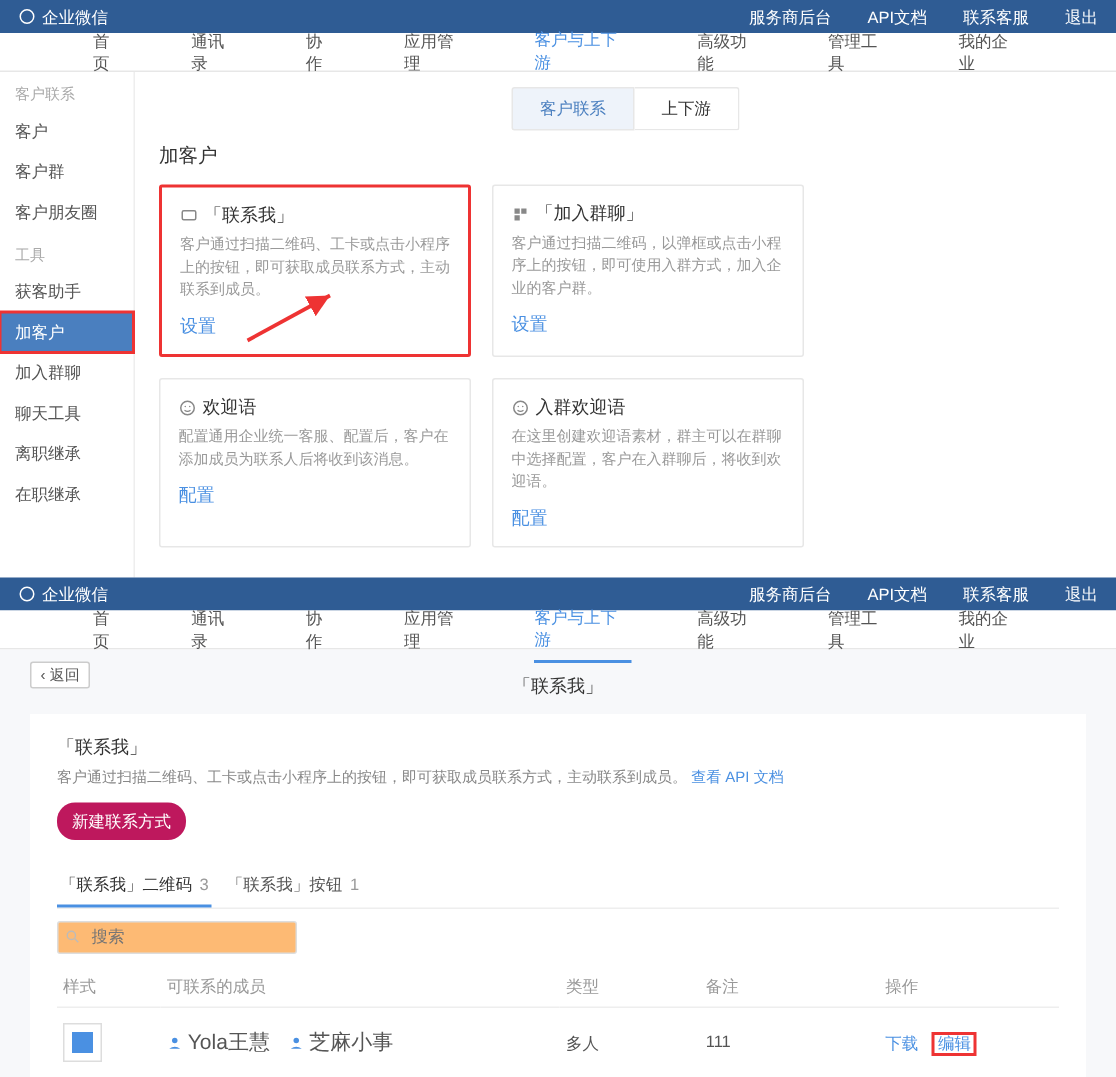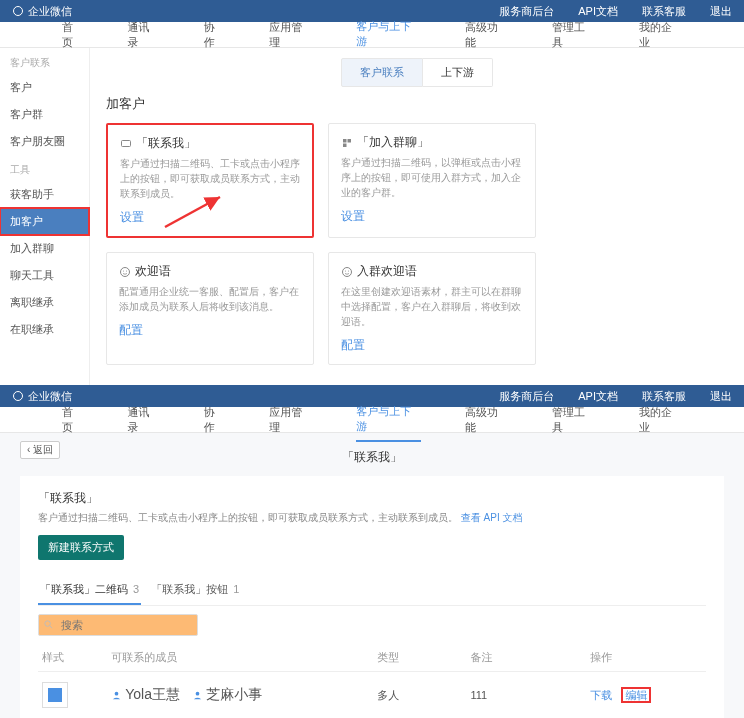--- a/index.html
+++ b/index.html
@@ -36,21 +36,21 @@
 .arrow-red1{position:absolute;left:160px;top:192px;pointer-events:none;}
 
 .s2 .mainrow{display:block;padding:8px 20px 20px;background:#f7f8fa;}
 .backrow{margin-bottom:6px;}
 .backbtn{display:inline-block;border:1px solid #ccc;border-radius:2px;padding:1px 6px;font-size:10px;color:#555;cursor:pointer;background:#fff;}
 .pg-title-center{text-align:center;font-size:12px;color:#333;margin:-16px 0 10px;}
 .inner-panel{background:#fff;padding:14px 18px 24px;}
 .pg-subtitle{font-size:12px;margin-bottom:4px;}
 .pg-desc{font-size:10px;color:#888;margin-bottom:10px;}
 .pg-desc a{color:#4a90e2;cursor:pointer;}
-.btn-primary{background:#0f766e;color:#fff;border:none;padding:5px 10px;font-size:11px;border-radius:2px;cursor:pointer;}
+.btn-primary{background:#be185d;color:#fff;border:none;padding:5px 10px;font-size:11px;border-radius:12px;cursor:pointer;}
 .tabs2{display:flex;gap:8px;border-bottom:1px solid #eee;margin:16px 0 0;font-size:11px;}
 .tabs2 .tab2{padding:6px 2px;cursor:pointer;color:#555;}
 .tabs2 .tab2.active{color:#333;border-bottom:2px solid #4a90e2;}
 .tabs2 .count{color:#999;margin-left:2px;}
 .searchrow{margin:8px 0;}
 .searchrow input{border:1px solid #ddd;padding:4px 8px 4px 22px;font-size:11px;width:160px;border-radius:2px;background:#fdba74;}
 .search-wrap{position:relative;display:inline-block;}
 .search-wrap svg{position:absolute;left:5px;top:5px;width:11px;height:11px;fill:#bbb;}
 .table{width:100%;border-collapse:collapse;font-size:11px;}
 .table th{color:#999;font-weight:normal;text-align:left;padding:6px 4px;border-bottom:1px solid #eee;}

